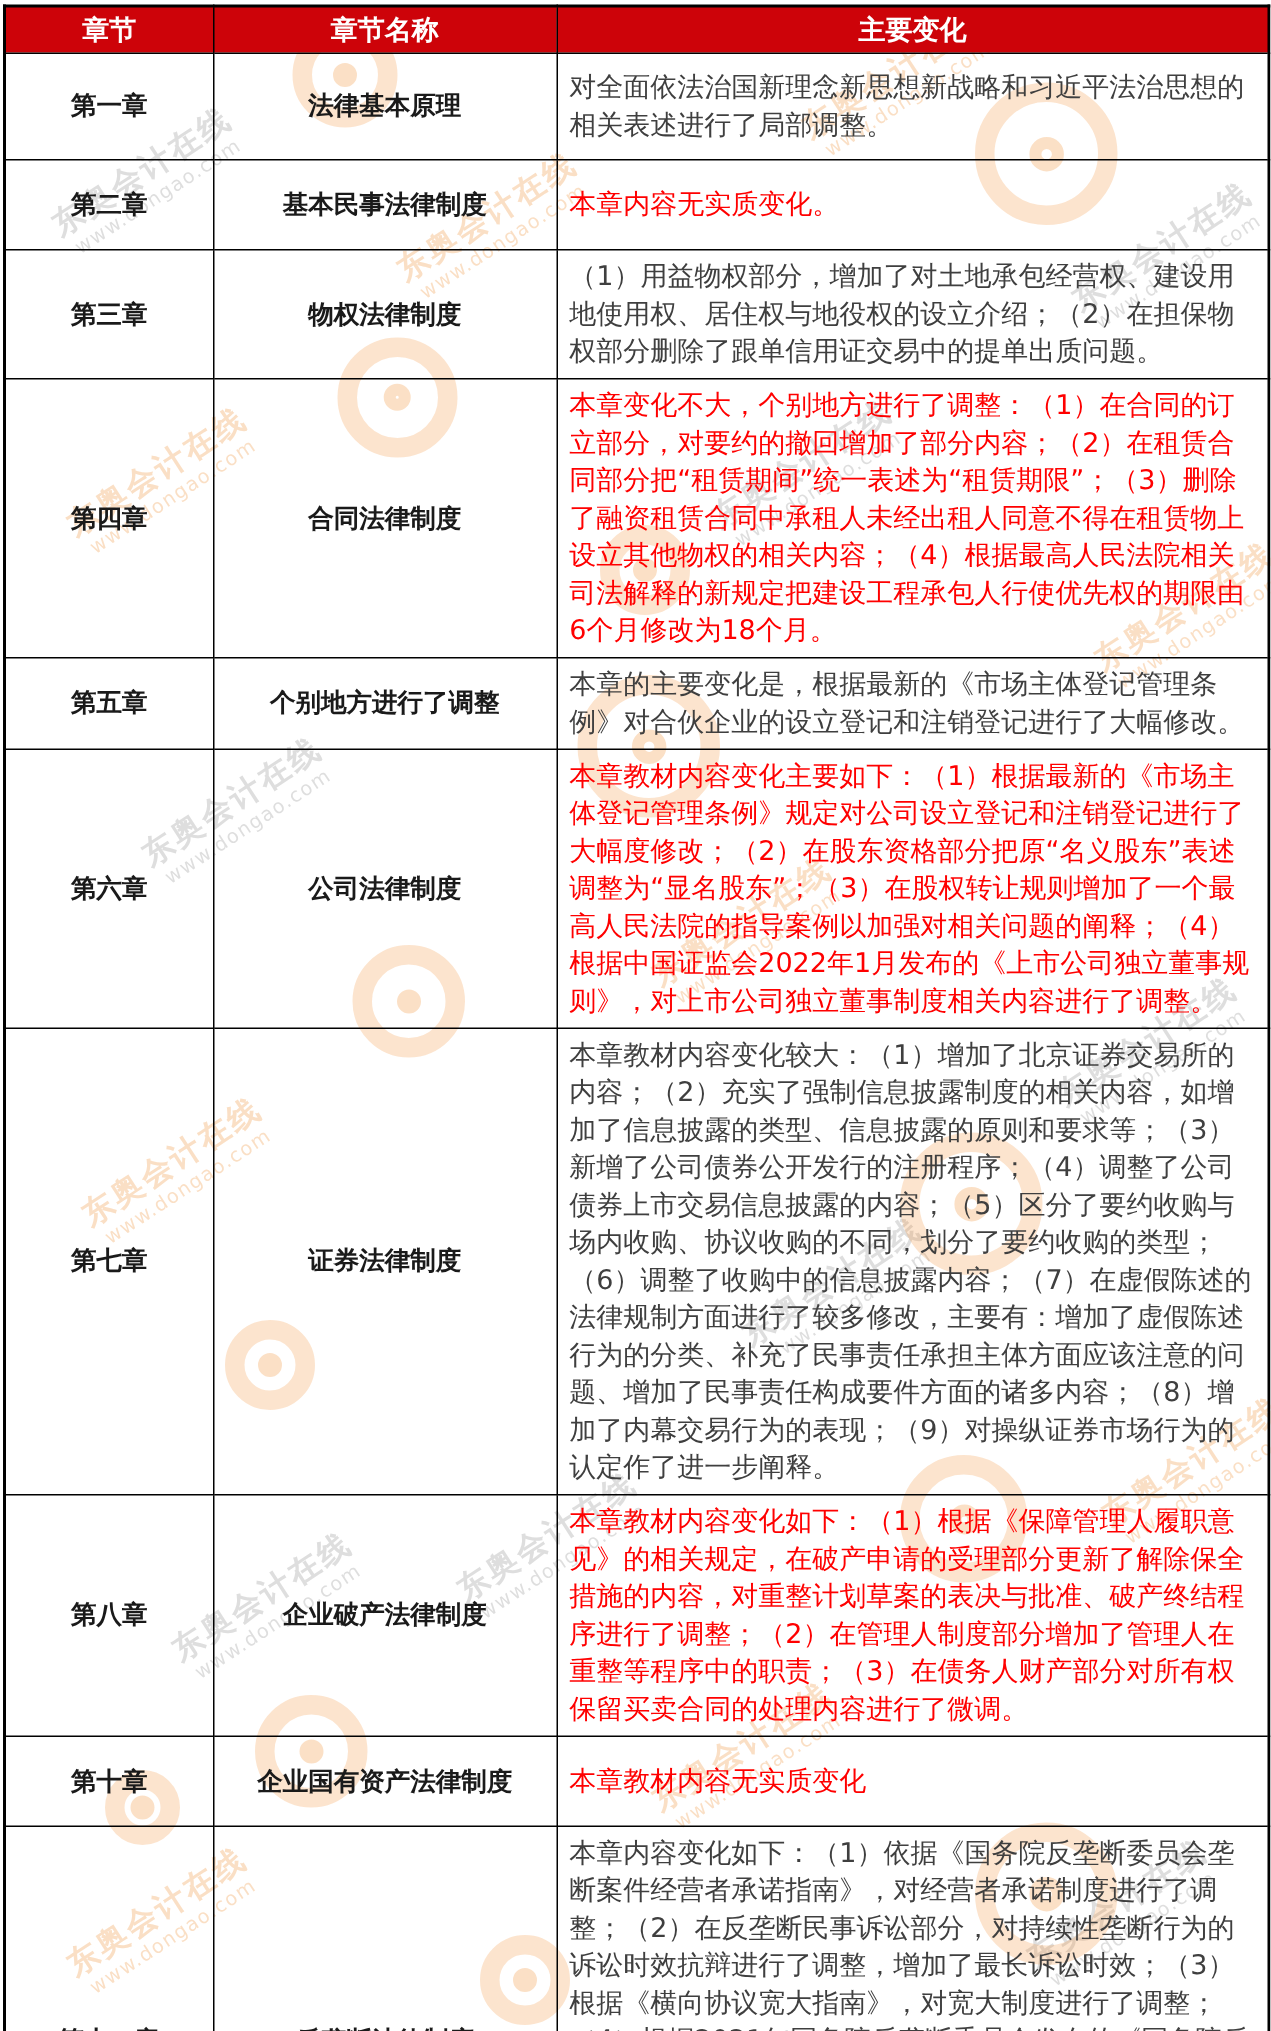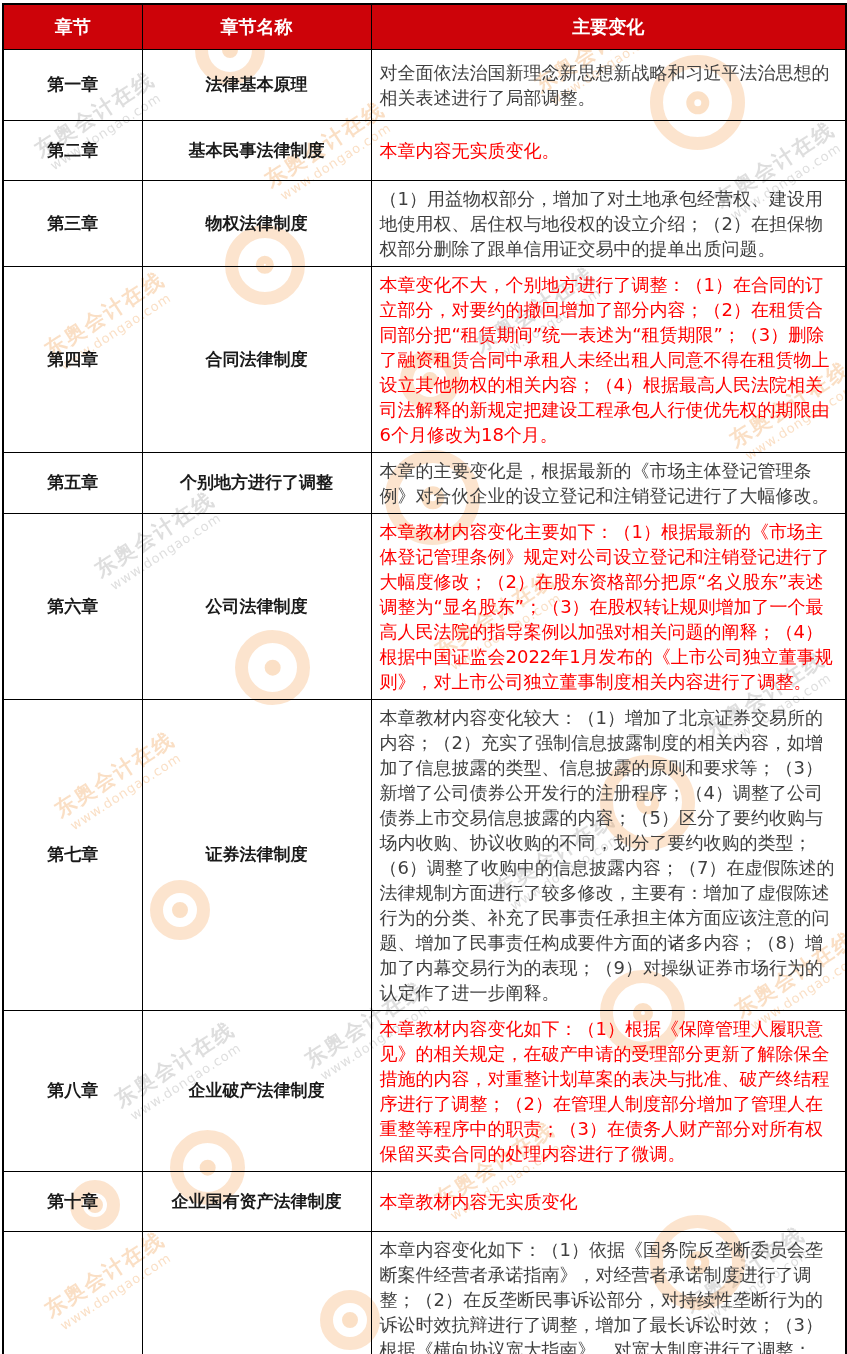--- a/index.html
+++ b/index.html
@@ -52,21 +52,21 @@
     z-index:1;
     width:843px;
     border-collapse:collapse;
     table-layout:fixed;
     background:transparent;
     border:2px solid var(--border);
   }
   .changes-table th,.changes-table td{
     border:1px solid var(--border);
   }
-  .changes-table thead tr{height:45px;}
+  .changes-table thead tr{height:31px;}
   .changes-table th{
     background:var(--header-bg);
     color:var(--header-text);
     font-size:18px;
     font-weight:bold;
     text-align:center;
     border-color:#000;
   }
   td.col-chapter,td.col-name{
     text-align:center;

